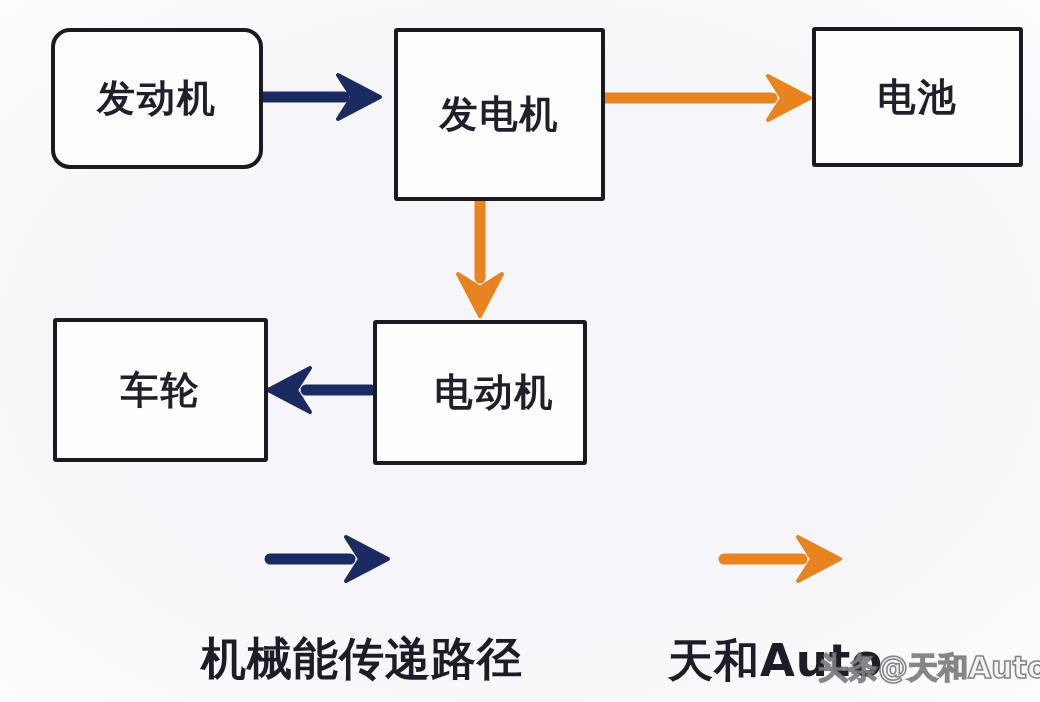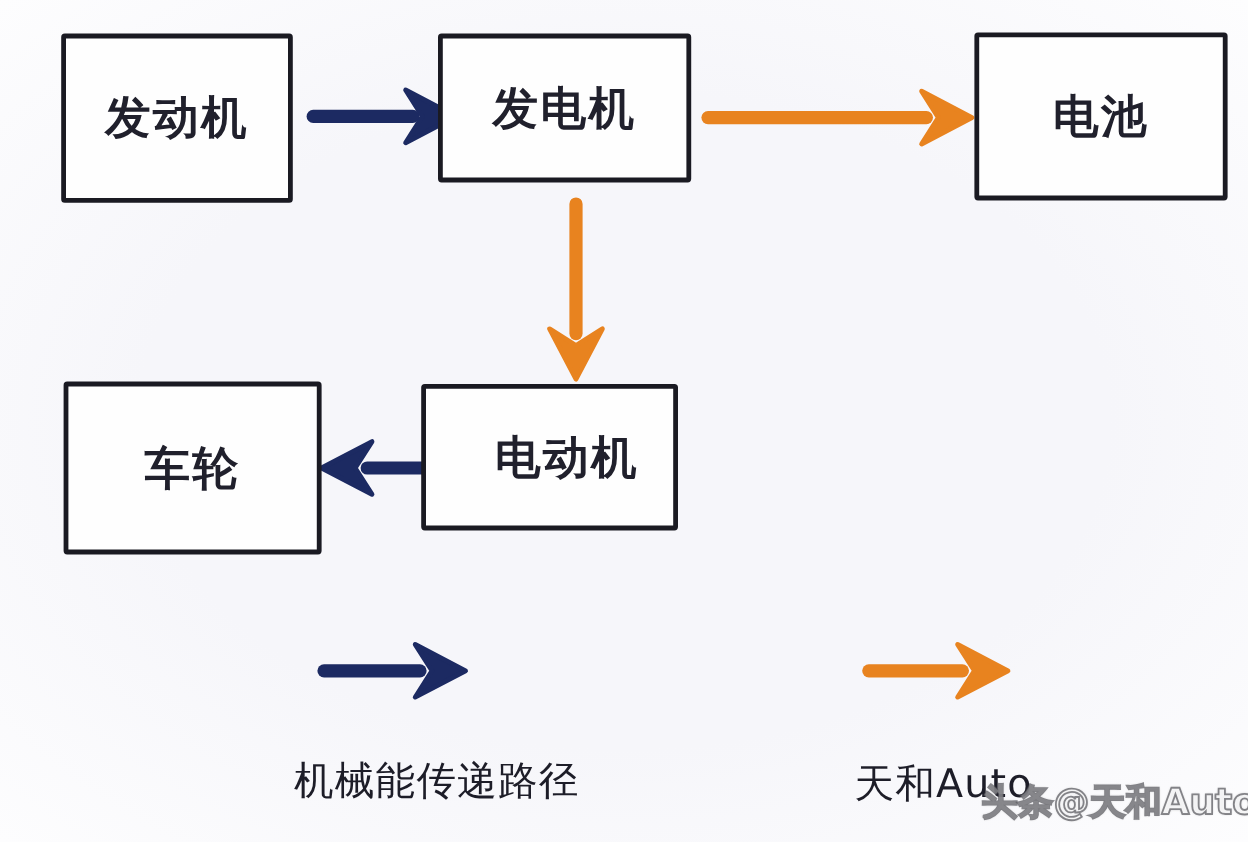--- a/index.html
+++ b/index.html
@@ -25,39 +25,38 @@
     position:absolute;
     box-sizing:border-box;
     background:var(--box_fill);
     border:4px solid var(--box_border);
     border-radius:3px;
     display:flex;align-items:center;justify-content:center;
     font-size:38px;font-weight:bold;
     color:var(--text);
     letter-spacing:2px;
   }
-  .node-engine   {left:51px;  top:28px;  width:193px; height:141px;}
-  .node-generator{left:365px; top:28px;  width:211px; height:124px;}
+  .node-engine   {left:51px;  top:28px;  width:212px; height:141px;border-radius:19px;}
+  .node-generator{left:394px; top:28px;  width:211px; height:173px;}
   .node-battery  {left:812px; top:27px;  width:211px; height:140px;text-align:right;}
   .node-wheels   {left:53px;  top:318px; width:215px; height:144px;font-family:Liberation Mono, monospace;}
-  .node-motor    {left:351px; top:320px; width:214px; height:122px;padding-left:29px;}
+  .node-motor    {left:373px; top:320px; width:214px; height:145px;padding-left:29px;}
   svg.arrows{position:absolute;left:0;top:0;width:1040px;height:702px;pointer-events:none;}
   .mech-stroke{stroke:var(--mechanical);}
   .mech-fill{fill:var(--mechanical);stroke:var(--mechanical);}
   .elec-stroke{stroke:var(--electrical);}
   .elec-fill{fill:var(--electrical);stroke:var(--electrical);}
   .stem{stroke-width:11;stroke-linecap:round;fill:none;}
   .head{stroke-width:4;stroke-linejoin:round;}
   .legend-label{
     position:absolute;
-    font-size:33px;font-weight:normal;
+    font-size:45px;font-weight:bold;
     color:#1d1d28;
     letter-spacing:1px;
     white-space:nowrap;
-    margin-left:44px;
   }
   .legend-label-mech{left:201px;top:629px;}
   .legend-label-elec{left:668px;top:631px;}
   .watermark{
     position:absolute;
     left:818px;top:648px;
     font-size:30px;font-weight:bold;
     white-space:nowrap;
     color:rgba(255,255,255,0.88);
     -webkit-text-stroke:1.5px rgba(90,90,95,0.75);

